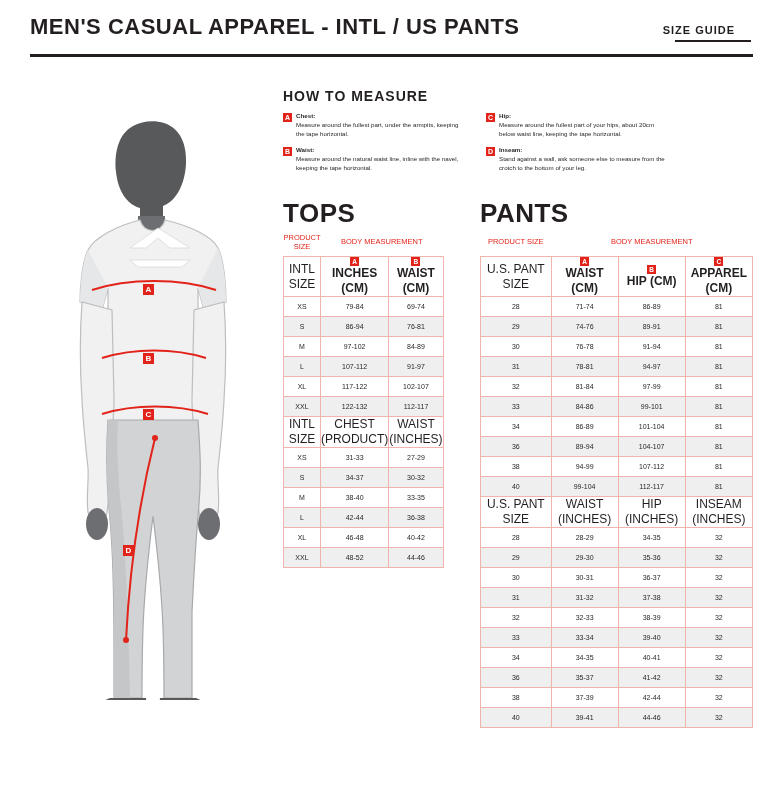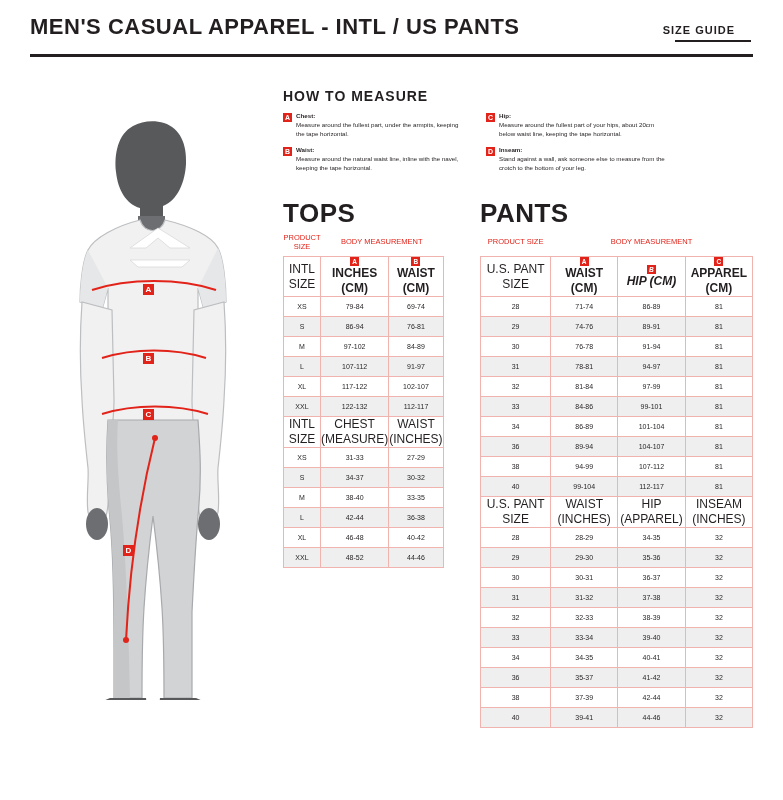--- a/index.html
+++ b/index.html
@@ -213,21 +213,21 @@
     <td>117-122</td>
     <td>102-107</td>
   </tr>
   <tr class="zebra">
     <td>XXL</td>
     <td>122-132</td>
     <td>112-117</td>
   </tr>
   <tr>
     <td class="hdr-black" style="height:30px;">INTL SIZE</td>
-    <td class="hdr-black" style="height:30px;">CHEST (MEASURE)</td>
+    <td class="hdr-black" style="height:30px;">CHEST (PRODUCT)</td>
     <td class="hdr-black" style="height:30px;">WAIST (INCHES)</td>
   </tr>
   <tr>
     <td>XS</td>
     <td>31-33</td>
     <td>27-29</td>
   </tr>
   <tr class="zebra">
     <td>S</td>
     <td>34-37</td>
@@ -263,21 +263,21 @@
       <tr>
     <td class="nb hdr-red" style="width:72px;height:28px;">PRODUCT SIZE</td>
     <td class="nb hdr-red" colspan="3" style="height:28px;">BODY MEASUREMENT</td>
   </tr>
   <tr>
     <td class="hdr-black" style="width:72px;height:32px;">U.S. PANT SIZE</td>
     <td style="width:67px;height:32px;">
       <div class="badge">A</div>
       <div class="hdr-black">WAIST (CM)</div>
     </td>
-    <td style="width:67px;height:32px;font-style:italic;">
+    <td style="width:67px;height:32px;">
       <div class="badge">B</div>
       <div class="hdr-black">HIP (CM)</div>
     </td>
     <td style="width:67px;height:32px;">
       <div class="badge">C</div>
       <div class="hdr-black">APPAREL (CM)</div>
     </td>
   </tr>
   <tr>
     <td>28</td>
@@ -335,21 +335,21 @@
   </tr>
   <tr class="zebra">
     <td>40</td>
     <td>99-104</td>
     <td>112-117</td>
     <td>81</td>
   </tr>
   <tr>
     <td class="hdr-black" style="height:30px;">U.S. PANT SIZE</td>
     <td class="hdr-black" style="height:30px;">WAIST (INCHES)</td>
-    <td class="hdr-black" style="height:30px;">HIP (APPAREL)</td>
+    <td class="hdr-black" style="height:30px;">HIP (INCHES)</td>
     <td class="hdr-black" style="height:30px;">INSEAM (INCHES)</td>
   </tr>
   <tr>
     <td>28</td>
     <td>28-29</td>
     <td>34-35</td>
     <td>32</td>
   </tr>
   <tr class="zebra">
     <td>29</td>

